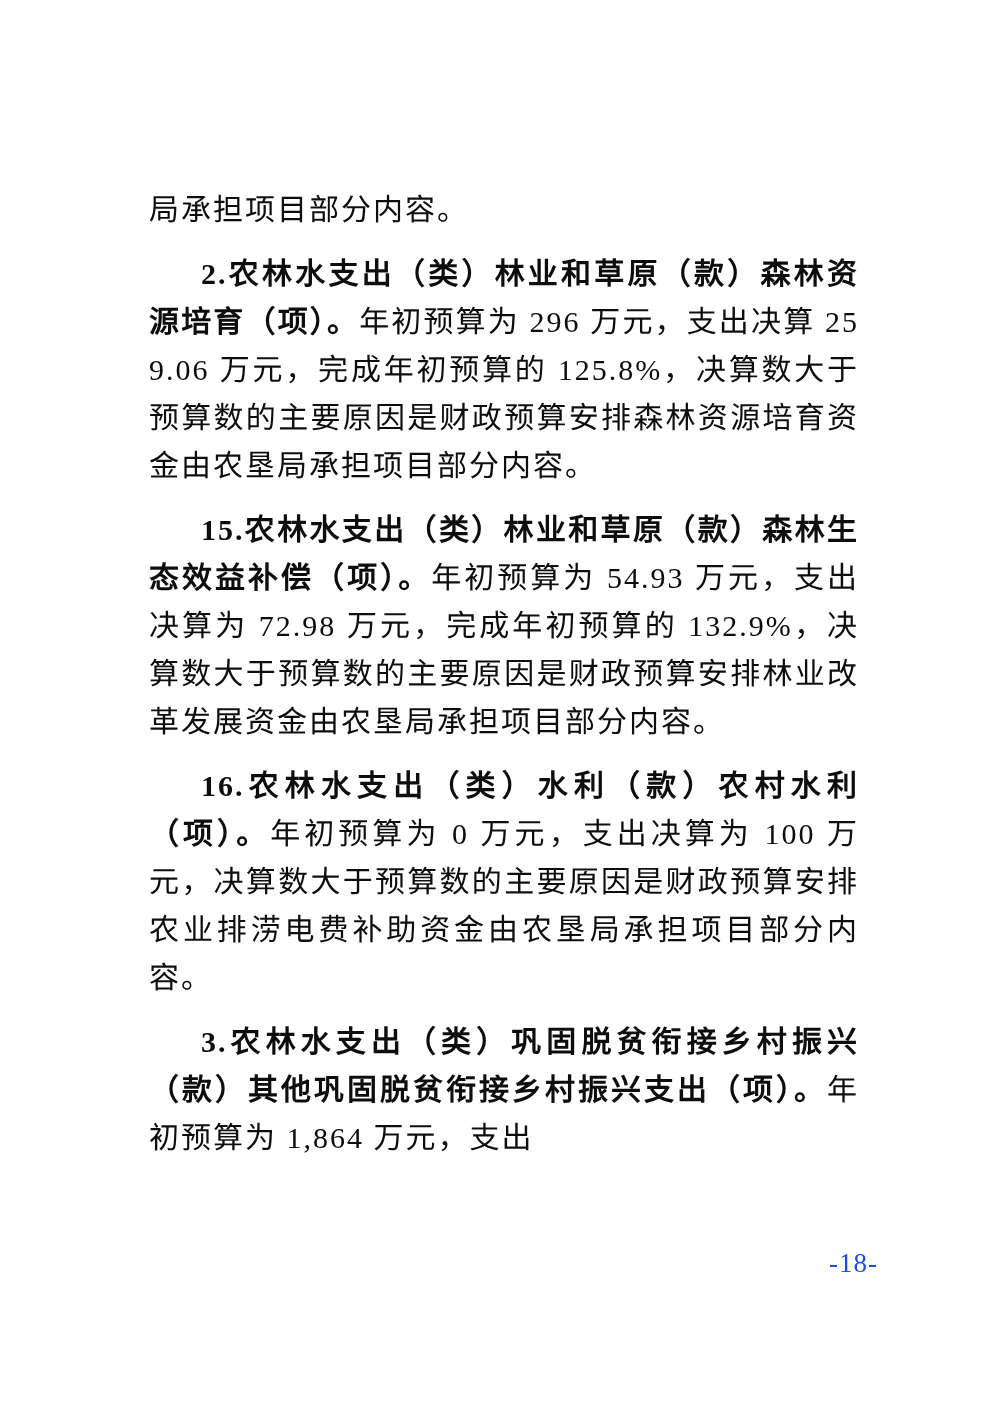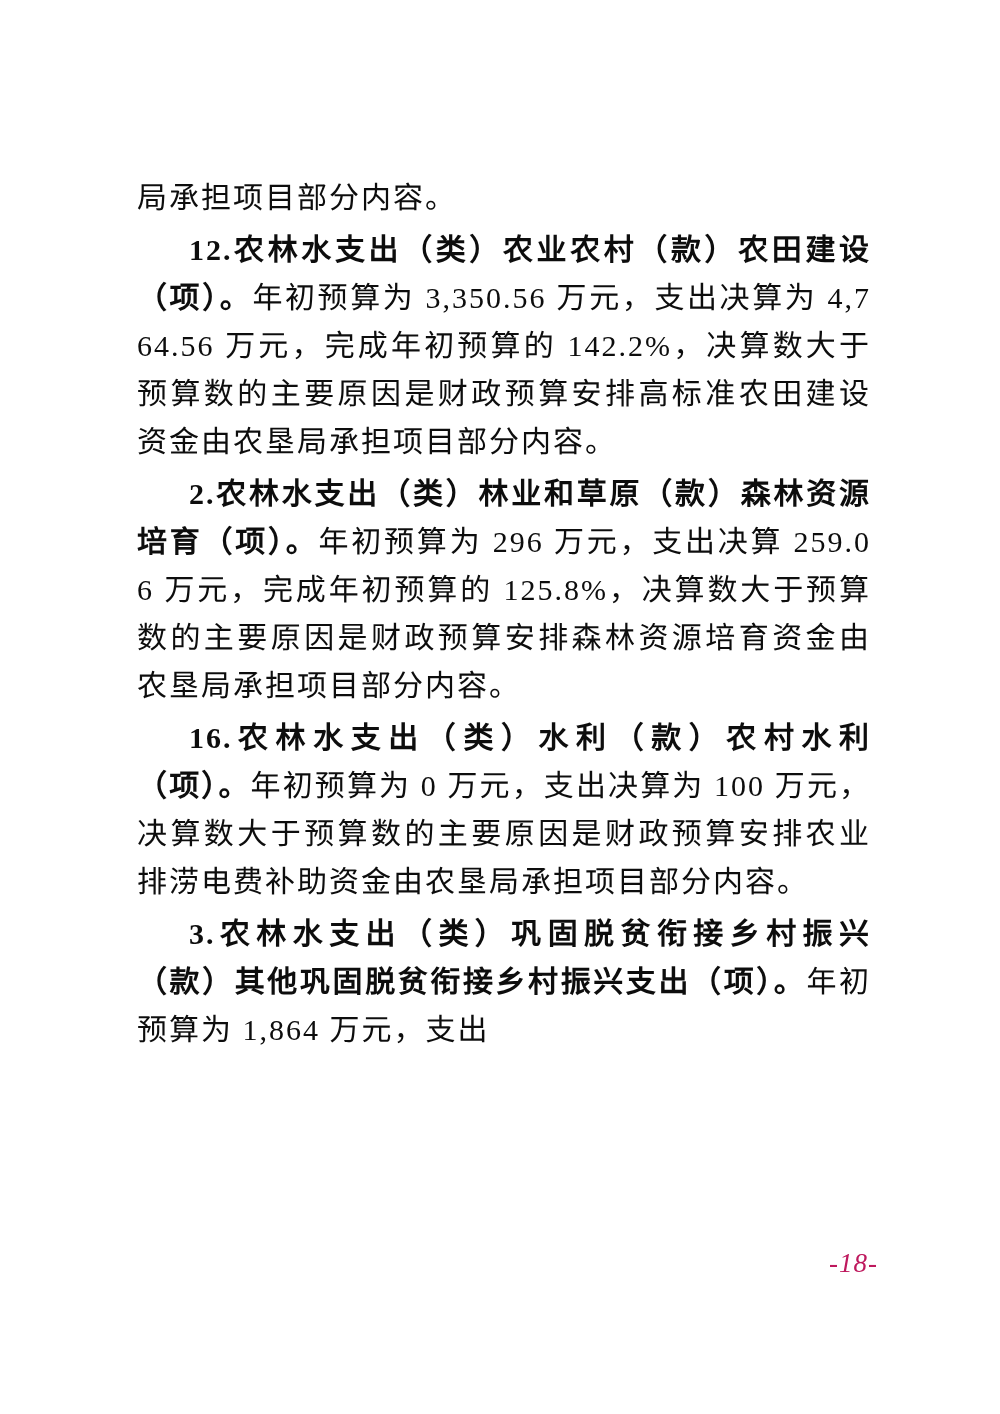--- a/index.html
+++ b/index.html
@@ -16,21 +16,21 @@
     font-family: "Liberation Serif", "DejaVu Serif", serif;
     color: #0d0d0d;
   }
   .content {
     position: absolute;
     left: 133px;
     top: 170px;
     width: 742px;
   }
   p.para {
-    margin: 4px;
+    margin: 16px;
     padding: 0;
     font-size: 30px;
     line-height: 48px;
     letter-spacing: 2px;
     text-align: justify;
     text-justify: inter-ideograph;
     word-break: break-all;
   }
   p.para.numbered {
     text-indent: 52px;
@@ -38,37 +38,36 @@
   .bold {
     font-weight: 700;
   }
   .page-number {
     position: absolute;
     top: 1248px;
     right: 122px;
     font-size: 27px;
     line-height: 30px;
     letter-spacing: 1px;
-    color: #be185d;
-    font-style: italic;
+    color: #1d4ed8;
   }
 </style>
 </head>
 <body>
 
 <div class="page">
   <div class="content">
 
     <p class="para"><span>局承担项目部分内容。</span></p>
 
-    <p class="para numbered"><span class="bold">12.农林水支出（类）农业农村（款）农田建设（项）。</span><span>年初预算为 3,350.56 万元，支出决算为 4,764.56 万元，完成年初预算的 142.2%，决算数大于预算数的主要原因是财政预算安排高标准农田建设资金由农垦局承担项目部分内容。</span></p>
 
 
     <p class="para numbered"><span class="bold">2.农林水支出（类）林业和草原（款）森林资源培育（项）。</span><span>年初预算为 296 万元，支出决算 259.06 万元，完成年初预算的 125.8%，决算数大于预算数的主要原因是财政预算安排森林资源培育资金由农垦局承担项目部分内容。</span></p>
 
+    <p class="para numbered"><span class="bold">15.农林水支出（类）林业和草原（款）森林生态效益补偿（项）。</span><span>年初预算为 54.93 万元，支出决算为 72.98 万元，完成年初预算的 132.9%，决算数大于预算数的主要原因是财政预算安排林业改革发展资金由农垦局承担项目部分内容。</span></p>
 
     <p class="para numbered"><span class="bold">16.农林水支出（类）水利（款）农村水利（项）。</span><span>年初预算为 0 万元，支出决算为 100 万元，决算数大于预算数的主要原因是财政预算安排农业排涝电费补助资金由农垦局承担项目部分内容。</span></p>
 
     <p class="para numbered"><span class="bold">3.农林水支出（类）巩固脱贫衔接乡村振兴（款）其他巩固脱贫衔接乡村振兴支出（项）。</span><span>年初预算为 1,864 万元，支出</span></p>
 
   </div>
 
   <div class="page-number">-18-</div>
 </div>
 

